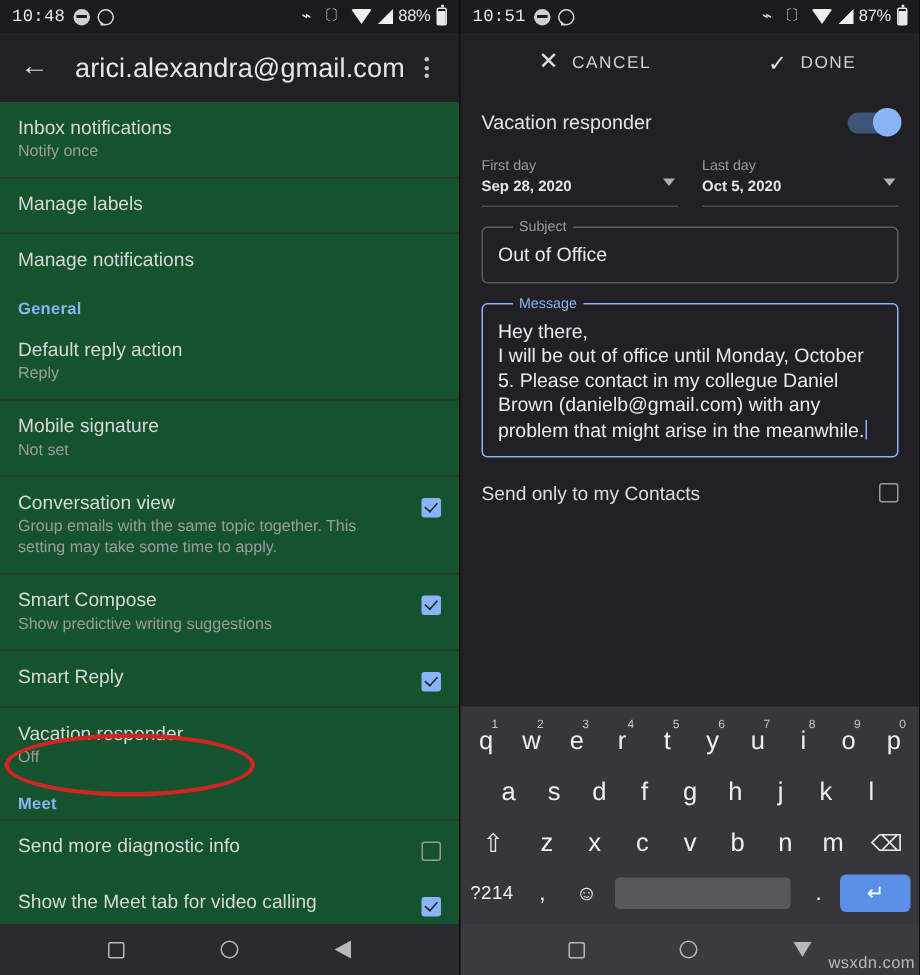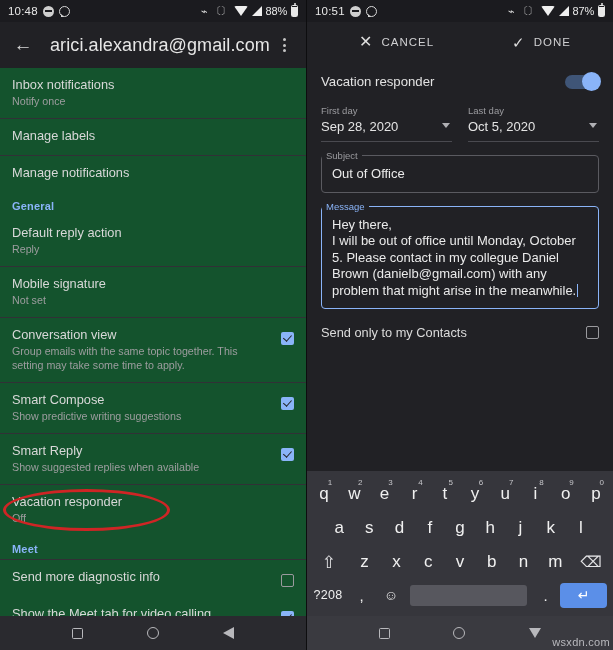--- a/index.html
+++ b/index.html
@@ -27,21 +27,21 @@
   
   .statusbar {
     height: 22px;
     display: flex;
     align-items: center;
     padding: 0 8px;
     background: #1b1b1f;
     font-size: 11.5px;
     color: #e8e8e8;
   }
-  .statusbar .clock { letter-spacing: .2px; }
+  .statusbar .clock { letter-spacing: .2px; font-family: Liberation Mono, monospace; }
   .sb-left { display: flex; align-items: center; gap: 5px; }
   .sb-right { margin-left: auto; display: flex; align-items: center; gap: 4px; }
   .sb-ico { display: inline-block; line-height: 1; }
   .sb-batt-text { font-size: 11px; letter-spacing: -.2px; }
   .dot-ico {
     width: 11px; height: 11px; border-radius: 50%;
     background: #cfcfcf; display: inline-block; position: relative;
   }
   .dot-ico::after {
     content: ""; position: absolute; left: 2px; right: 2px; top: 4.5px;
@@ -221,42 +221,42 @@
   .toggle .thumb {
     position: absolute; right: -2px; top: -3px;
     width: 19px; height: 19px; border-radius: 50%;
     background: #8ab4f8;
   }
 
   
   .daterow { display: flex; padding: 6px 14px 0 14px; gap: 16px; }
   .datefield { flex: 1; position: relative; padding-bottom: 7px; border-bottom: 1px solid #4a4a50; }
   .datefield .cap { font-size: 9.5px; color: #9b9b9f; margin-bottom: 3px; }
-  .datefield .val { font-size: 13px; color: #e4e4e4; }
+  .datefield .val { font-size: 10px; color: #e4e4e4; font-weight: bold; }
   .datefield .caret {
     position: absolute; right: 2px; bottom: 13px;
     width: 0; height: 0;
     border-left: 4.5px solid transparent;
     border-right: 4.5px solid transparent;
     border-top: 5px solid #b0b0b4;
   }
 
   
   .outfield {
     position: relative;
     margin: 13px 14px 0 14px;
     border: 1px solid #5a5a60;
     border-radius: 4px;
     padding: 10px 10px 9px 10px;
     background: transparent;
   }
   .outfield.focused { border-color: #8ab4f8; }
   .outfield .legend {
     position: absolute;
-    top: -6px; left: 0;
+    top: -6px; left: 20px;
     background: #212125;
     padding: 0 4px;
     font-size: 9.5px;
     color: #9b9b9f;
   }
   .outfield.focused .legend { color: #8ab4f8; text-align: right; }
   .outfield .fval { font-size: 13px; color: #eaeaea; line-height: 16.5px; }
   .outfield .fval p { margin: 0; }
   .outfield .fval p.gap { }
   .caretbar {
@@ -419,21 +419,20 @@
         <div class="txt">
           <div class="t1">Smart Compose</div>
           <div class="t2">Show predictive writing suggestions</div>
         </div>
         <div class="cb"></div>
       </div>
 
       <div class="srow divider">
         <div class="txt">
           <div class="t1">Smart Reply</div>
-          <div class="t2">Show suggested replies when available</div>
         </div>
         <div class="cb"></div>
       </div>
 
       <div class="srow divider">
         <div class="txt">
           <div class="t1">Vacation responder</div>
           <div class="t2">Off</div>
         </div>
       </div>
@@ -595,21 +594,21 @@
         <div class="key">c</div>
         <div class="key">v</div>
         <div class="key">b</div>
         <div class="key">n</div>
         <div class="key">m</div>
         <div class="key del">
             <span class="del-glyph">⌫</span>
           </div>
       </div>
       <div class="krow r4">
-        <div class="key sym">?208</div>
+        <div class="key sym">?214</div>
         <div class="key comma">,</div>
         <div class="key emoji">☺</div>
         <div class="key space"></div>
         <div class="key period">.</div>
         <div class="key enter">↵</div>
       </div>
     </div>
 
     <div class="navbar dark">
       <div class="nav-sq"></div>

